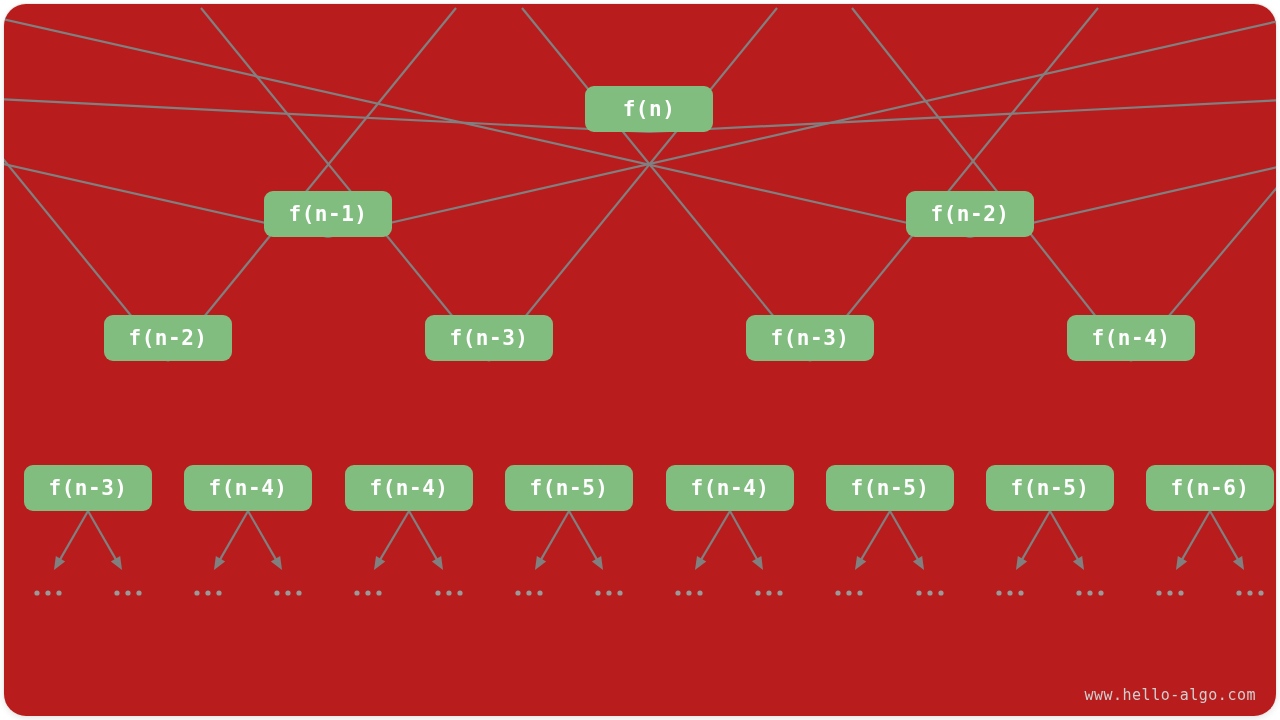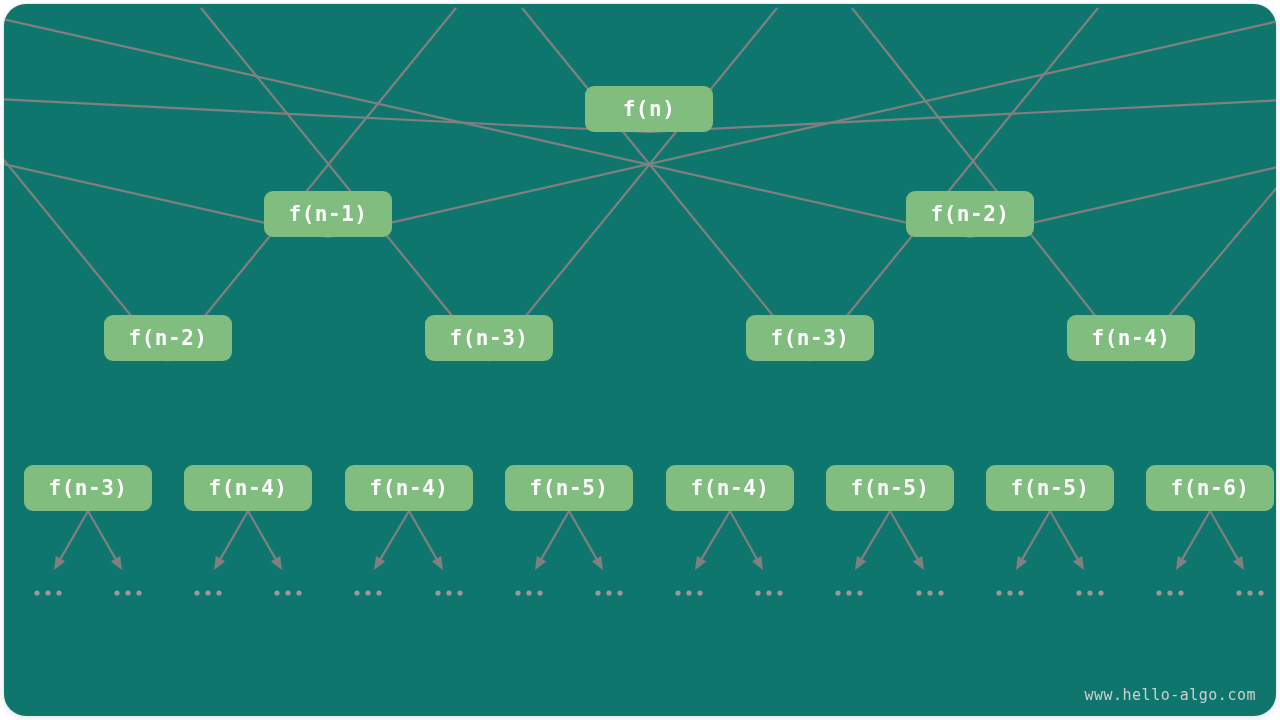--- a/index.html
+++ b/index.html
@@ -11,21 +11,21 @@
     height: 720px;
     overflow: hidden;
     font-family: "DejaVu Sans Mono", "Liberation Mono", monospace;
   }
   #figure-frame {
     position: absolute;
     left: 4px;
     top: 4px;
     width: 1272px;
     height: 712px;
-    background: #0f766e;
+    background: #b91c1c;
     border-radius: 22px;
     box-shadow: 0 0 0 1px #ebebeb, 0 2px 7px rgba(0,0,0,0.11);
     overflow: hidden;
   }
   #tree-svg {
     position: absolute;
     left: 0;
     top: 0;
     display: block;
   }

